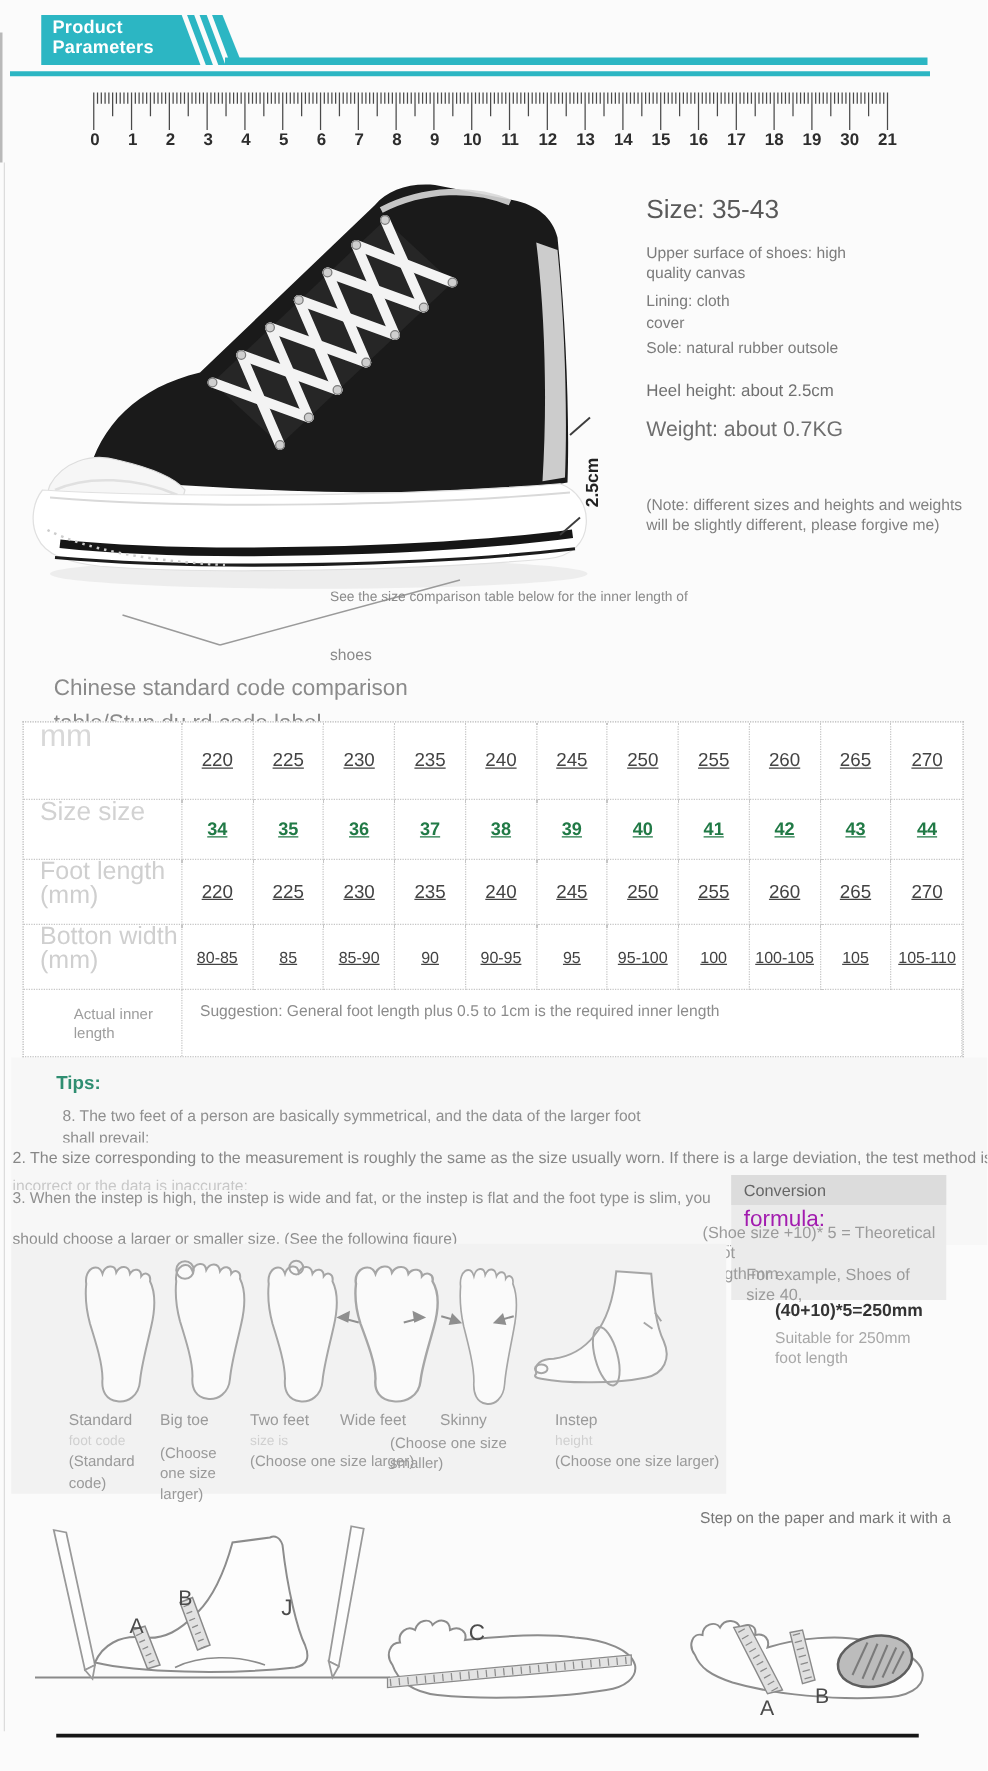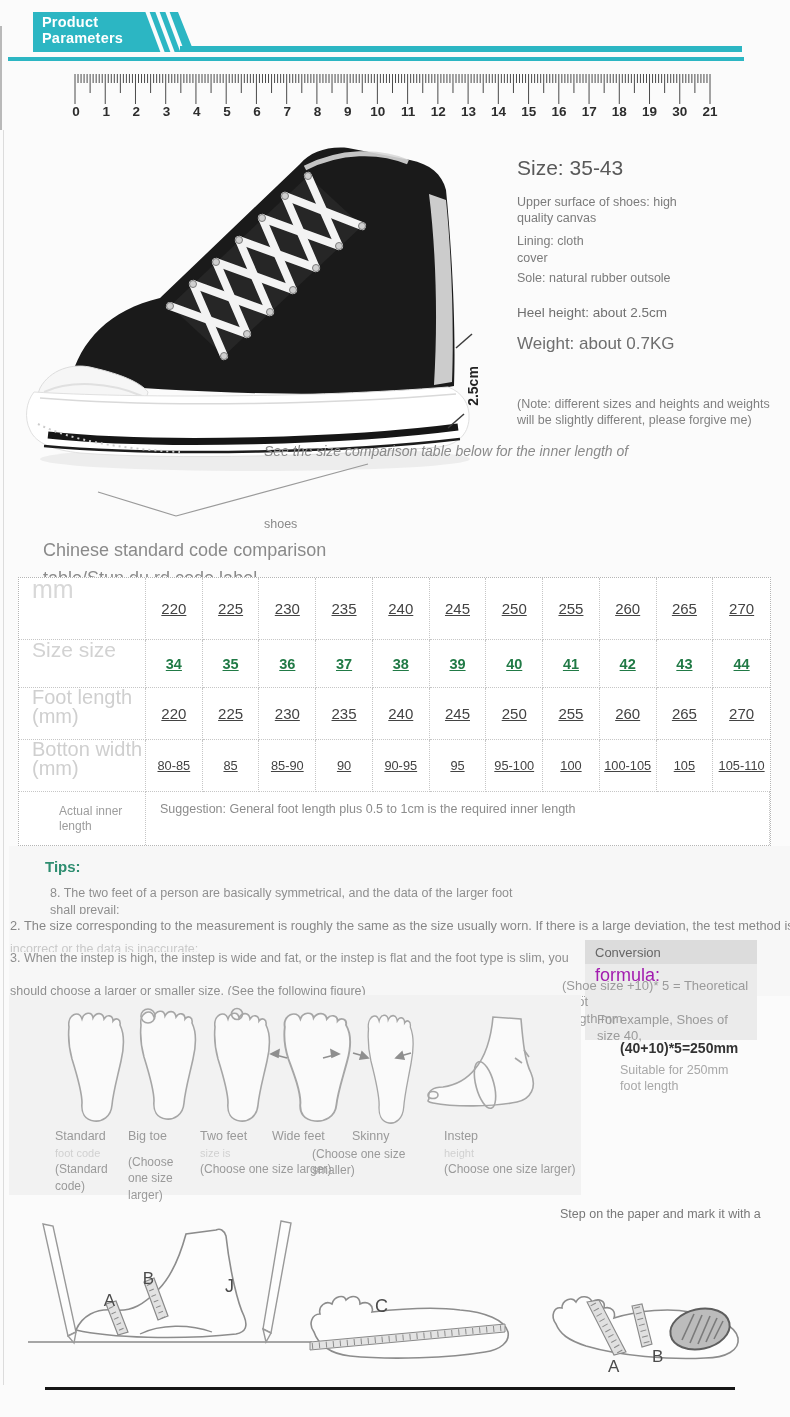--- a/index.html
+++ b/index.html
@@ -29,21 +29,21 @@
   .sizetitle { left:517px; top:156px; font-size:21px; color:#595959; }
   .spec  { left:517px; color:#7b7b7b; font-size:12.5px; line-height:1.25; }
   .spec.upper   { top:195px; width:175px; }
   .spec.lining  { top:234px; }
   .spec.cover   { top:251px; }
   .spec.sole    { top:271px; }
   .spec.heel    { top:305px; font-size:13.5px; color:#707070; }
   .spec.weight  { top:333px; font-size:17px; color:#6e6e6e; }
   .spec.note    { top:396px; width:258px; font-size:12.5px; color:#818181; line-height:1.28; }
 
-  .seeline1 { left:264px; top:443px; width:500px; font-size:14px; color:#8a8a8a;font-style:italic; }
+  .seeline1 { left:264px; top:472px; width:500px; font-size:11px; color:#8a8a8a; }
   .seeline2 { left:264px; top:517px; font-size:12.5px; color:#8a8a8a; }
   .caption  { left:43px; top:537px; width:350px; font-size:18px; color:#8a8a8a; line-height:1.55; }
 
   
   .sizetable {
     left:18px; top:577px; width:753px; background:#fff;
     border:1px dotted #b5b5b5;
     display:grid;
     grid-template-columns:127px repeat(11,1fr);
     grid-template-rows:62px 48px 52px 52px 53px;

